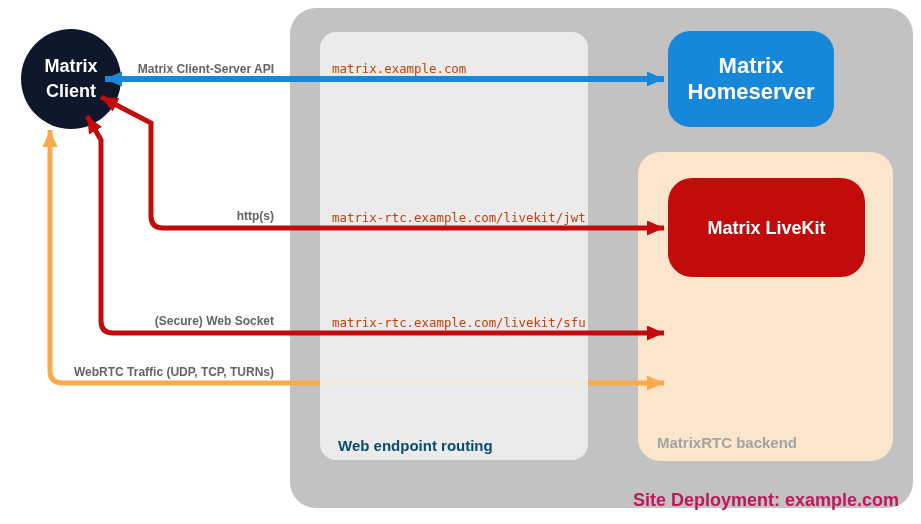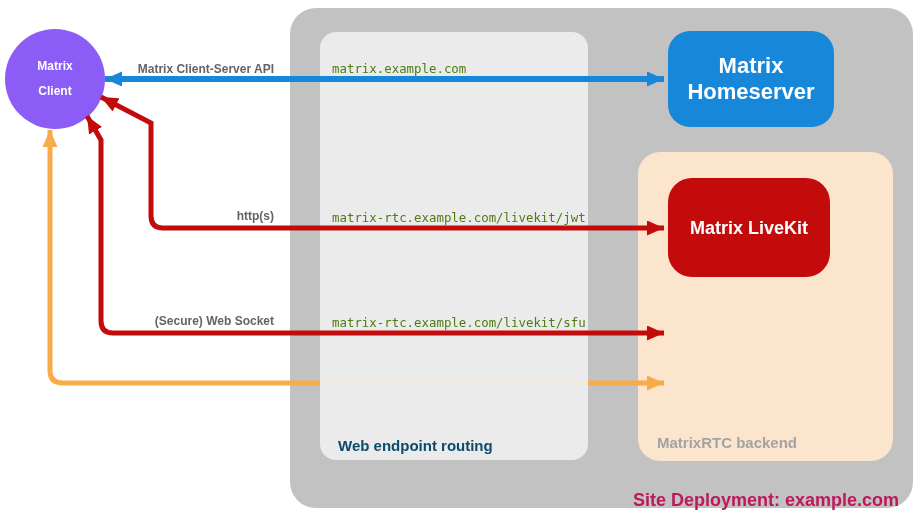--- a/index.html
+++ b/index.html
@@ -37,41 +37,41 @@
     left:338px;top:437px;z-index:6;
     color:#0c4a6e;font-weight:bold;font-size:15px;
   }
 
   
   .node{
     z-index:4;display:flex;align-items:center;justify-content:center;
     color:#ffffff;font-weight:bold;text-align:center;
   }
   .client-circle{
-    left:5px;top:29px;width:100px;height:100px;border-radius:50%;
-    background:#8b5cf6;font-size:12px;line-height:25px;
+    left:21px;top:29px;width:100px;height:100px;border-radius:50%;
+    background:#0f172a;font-size:18px;line-height:25px;
   }
   .homeserver{
     left:668px;top:31px;width:166px;height:96px;border-radius:22px;
     background:#1687d9;font-size:22px;
   }
   .jwt-service{
-    left:668px;top:178px;width:162px;height:99px;border-radius:24px;
+    left:668px;top:178px;width:197px;height:99px;border-radius:24px;
     background:#c40b0b;font-size:18px;line-height:24px;
   }
   .sfu-box{
     left:667px;top:310px;width:199px;height:97px;border-radius:22px;
     background:#f7a435;font-size:18px;
   }
 
   
   .endpoint{
     left:332px;z-index:6;
     font-family:"DejaVu Sans Mono", monospace;
-    font-size:12.4px;color:#4d7c0f;white-space:nowrap;
+    font-size:12.4px;color:#c2410c;white-space:nowrap;
   }
   .ep-0{top:61px;}
   .ep-1{top:210px;}
   .ep-2{top:315px;}
 
   
   .arrow-label{
     left:0;width:274px;z-index:6;text-align:right;
     font-size:12px;font-weight:bold;color:#646464;white-space:nowrap;
   }
@@ -136,18 +136,19 @@
     <path d="M 87 116 L 101 140 V 321 Q 101 333 113 333 H 664" fill="none" stroke="#c40b0b" stroke-width="5" marker-start="url(#mr)" marker-end="url(#mr)"></path>
   </svg>
 
   <div class="abs endpoint ep-0">matrix.example.com</div>
   <div class="abs endpoint ep-1">matrix-rtc.example.com/livekit/jwt</div>
   <div class="abs endpoint ep-2">matrix-rtc.example.com/livekit/sfu</div>
 
   <div class="abs arrow-label al-0">Matrix Client-Server API</div>
   <div class="abs arrow-label al-1">http(s)</div>
   <div class="abs arrow-label al-2">(Secure) Web Socket</div>
+  <div class="abs arrow-label al-3">WebRTC Traffic (UDP, TCP, TURNs)</div>
 
   <div class="abs routing-label">Web endpoint routing</div>
   <div class="abs peach-label">MatrixRTC backend</div>
   <div class="abs site-label">Site Deployment: example.com</div>
 
 </div>
 
 </body></html>

